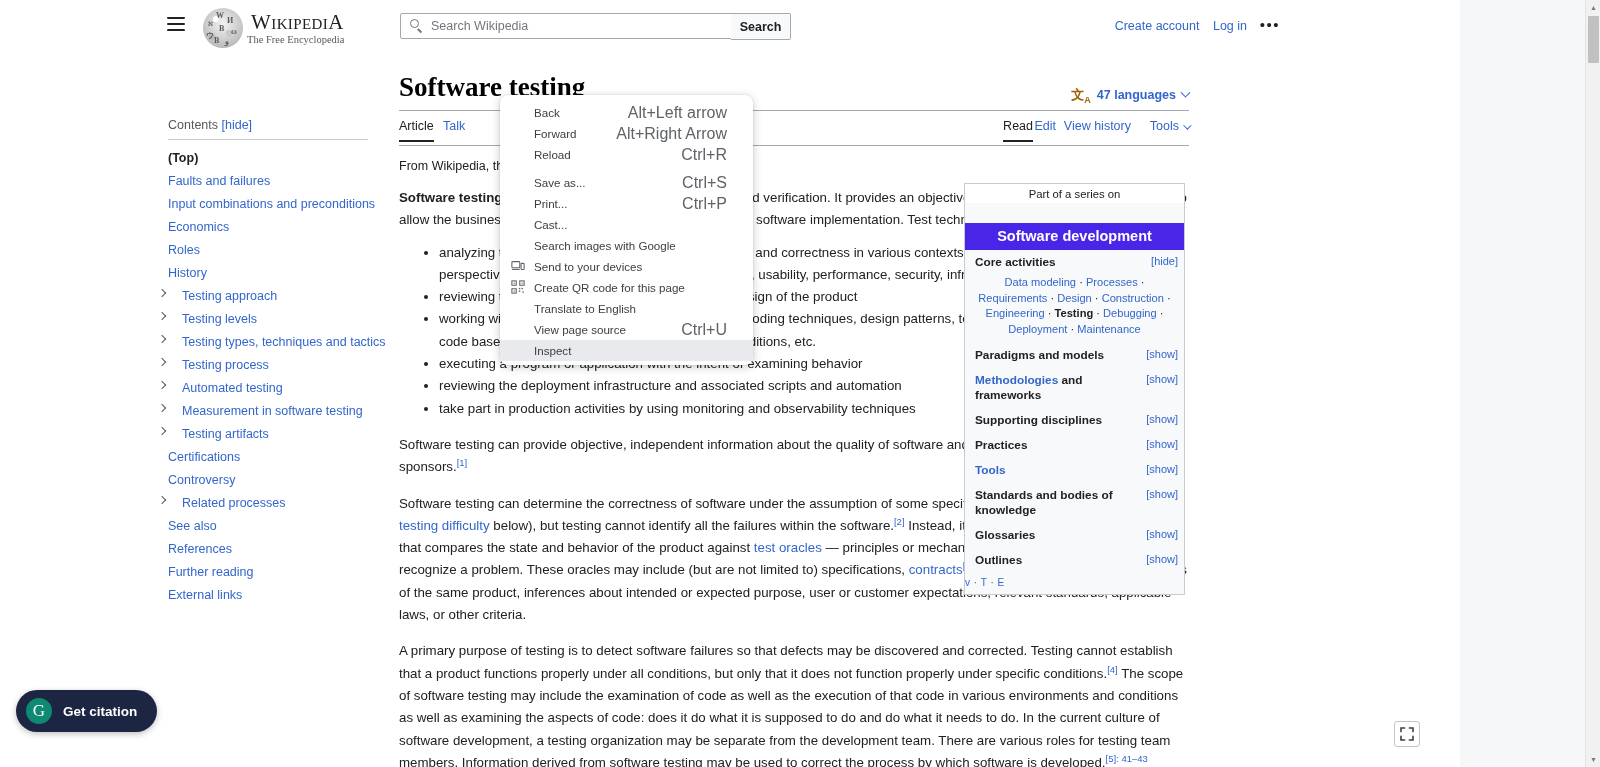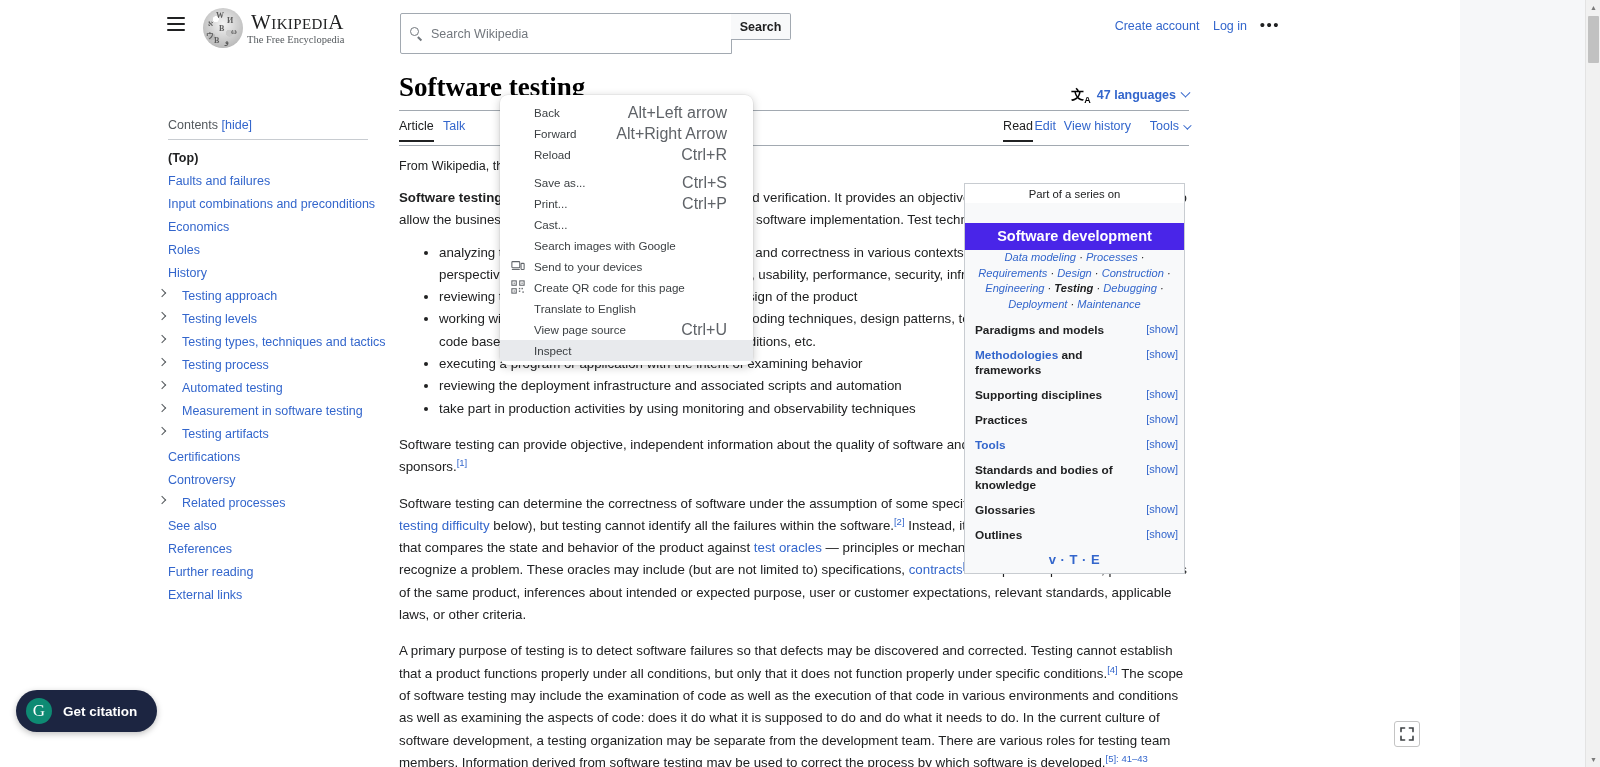--- a/index.html
+++ b/index.html
@@ -72,21 +72,21 @@
     font-size:21px; letter-spacing:.4px; color:#202122; white-space:nowrap;
   }
   #wordmark .small { font-size:15px; }
   #tagline {
     position:absolute; left:44px; top:28px;
     font-family:"Liberation Serif", serif;
     font-size:10.5px; color:#54595d; white-space:nowrap;
   }
 
   #searchbox {
-    position:absolute; left:400px; top:13px; width:332px; height:41px;
+    position:absolute; left:400px; top:13px; width:332px; height:26px;
     border:1px solid #a2a9b1; border-radius:2px 0 0 2px;
     background:#fff; display:flex; align-items:center;
   }
   #search-icon {
     width:14px; height:14px; margin-left:9px; margin-right:7px;
     position:relative; flex:none;
   }
   #search-icon .ring {
     position:absolute; left:0; top:0; width:9px; height:9px;
     border:1.6px solid #72777d; border-radius:50%;
@@ -143,21 +143,21 @@
   #title {
     font-family:"Liberation Serif", serif;
     font-size:27px; color:#000; line-height:34px; padding-bottom:6px;
     border-bottom:1px solid #a2a9b1; margin:0;
   }
   #lang-btn {
     position:absolute; right:0; top:16px;
     font-size:12.5px; color:#3366cc; font-weight:bold;
     display:flex; align-items:center; gap:6px; cursor:pointer;
   }
-  #lang-btn .tr-icon { font-size:13px; color:#000000; }
+  #lang-btn .tr-icon { font-size:13px; color:#a16207; }
   #lang-btn .caret {
     width:7px; height:7px; border-right:1.6px solid #3366cc;
     border-bottom:1.6px solid #3366cc; transform:rotate(45deg) translate(-2px,-2px);
   }
 
   #tabs {
     position:relative; height:27px; border-bottom:1px solid #a2a9b1;
     margin-top:8px;
   }
   .tab-l {
@@ -211,28 +211,26 @@
   }
   .ib-row .lbl { font-weight:bold; font-size:11.8px; line-height:15px; }
   .ib-row .lbl a { color:#3366cc; text-decoration:none; font-weight:bold;text-align:right; }
   .ib-row .tog {
     position:absolute; right:6px; top:5px; color:#3366cc; font-size:11px;
     cursor:pointer;
   }
   #ib-core-links {
     padding:0 8px 6px; text-align:center; line-height:15.5px; font-size:11.1px;
     color:#202122;
-    font-style:italic;
   }
   #ib-core-links a { color:#3366cc; text-decoration:none; }
   #ib-core-links b { font-weight:bold; color:#202122; }
   #ib-vte {
-    text-align:center; padding:4px 0 6px; font-size:13px; color:#3366cc;
+    text-align:left; padding:4px 0 6px; font-size:10px; color:#3366cc;
     letter-spacing:.5px;
-    font-weight:bold;
   }
 
   
   #ctxmenu {
     position:absolute; left:500px; top:95px; width:253px;
     background:#fff; border-radius:8px;
     box-shadow:0 2px 10px rgba(0,0,0,.22), 0 0 0 .5px rgba(0,0,0,.07);
     padding:7px 0 4px 0;
     font-family:"Liberation Sans", sans-serif;
     z-index:50;
@@ -399,20 +397,24 @@
     <p class="para">
       <span>A primary purpose of testing is to detect software failures so that defects may be discovered and corrected. Testing cannot establish that a product functions properly under all conditions, but only that it does not function properly under specific conditions.</span><sup><a href="#">[4]</a></sup><span> The scope of software testing may include the examination of code as well as the execution of that code in various environments and conditions as well as examining the aspects of code: does it do what it is supposed to do and do what it needs to do. In the current culture of software development, a testing organization may be separate from the development team. There are various roles for testing team members. Information derived from software testing may be used to correct the process by which software is developed.</span><sup><a href="#">[5]: 41–43</a></sup>
     </p>
 
   </div>
 
   <div id="infobox">
     <div id="ib-partof">Part of a series on</div>
     <div id="ib-title" style="background: rgb(73, 37, 232);">Software development</div>
 
+    <div class="ib-row">
+      <span class="lbl">Core activities</span>
+      <span class="tog">[hide]</span>
+    </div>
     <div id="ib-core-links">
       <a href="#">Data modeling</a> ·
       <a href="#">Processes</a> ·
       <a href="#">Requirements</a> ·
       <a href="#">Design</a> ·
       <a href="#">Construction</a> ·
       <a href="#">Engineering</a> ·
       <b>Testing</b> ·
       <a href="#">Debugging</a> ·
       <a href="#">Deployment</a> ·

